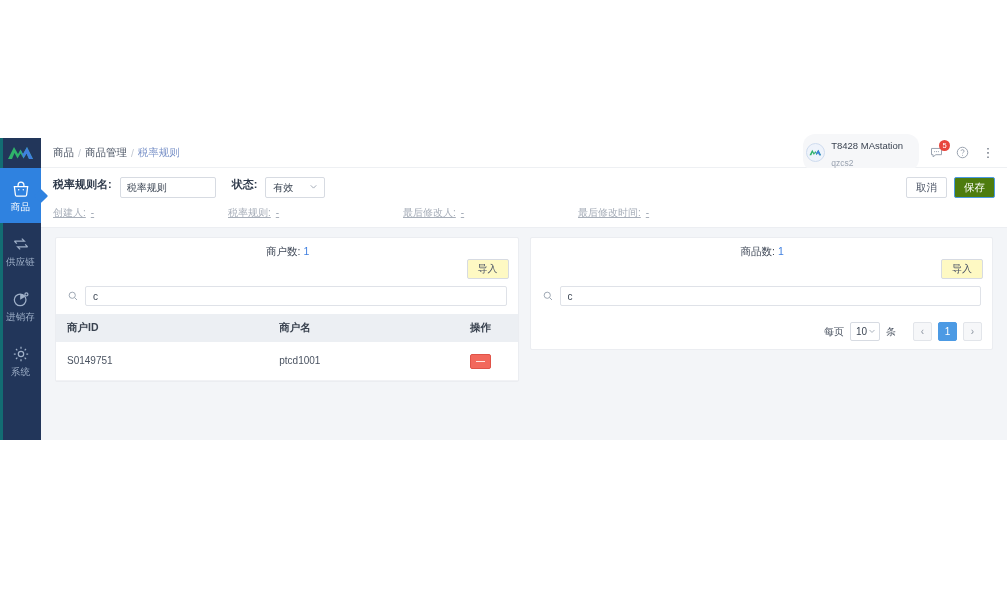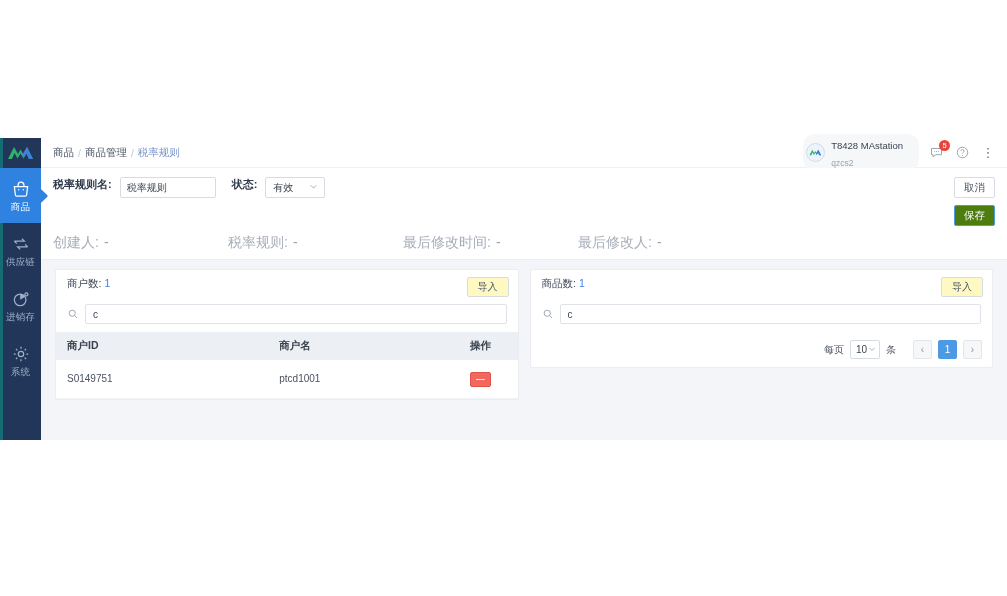--- a/index.html
+++ b/index.html
@@ -154,36 +154,37 @@
   .select-box {
     width: 60px; height: 21px;
     border: 1px solid #d7dbe2; border-radius: 2px;
     background: #fff;
     display: flex; align-items: center; justify-content: space-between;
     padding: 0 5px 0 7px;
     font-size: 10px; color: #3c4654;
     cursor: pointer;
   }
   .chev { color: #9aa3b0; }
-  .actions { margin-left: auto; display: flex; gap: 7px; flex-direction: column; }
+  .actions { margin-left: auto; display: flex; gap: 7px; }
   .btn {
     height: 21px; min-width: 40px;
     border-radius: 2px;
     font-size: 10.5px;
     display: flex; align-items: center; justify-content: center;
     cursor: pointer;
     padding: 0 9px;
   }
   .btn-default { background: #fff; border: 1px solid #d7dbe2; color: #4c5566; }
   .btn-primary { background: #4d7c0f; border: 1px solid #4c9ae4; color: #fff; }
   .meta-rows { margin-top: 7px; }
   .meta-row {
     display: flex;
-    font-size: 14px; color: #a7aeb9;
+    font-size: 10px; color: #a7aeb9;
     padding: 1px 0;
+    text-decoration: underline;
   }
   .meta-cell { width: 175px; white-space: nowrap; }
   .meta-cell .mv { color: #9aa3b0; margin-left: 5px; }
 
   
   .content {
     flex: 1 1 auto;
     display: flex;
     gap: 11px;
     padding: 9px 14px 0 14px;
@@ -191,22 +192,23 @@
   }
   .panel {
     background: #ffffff;
     border: 1px solid #ebedf1;
     border-radius: 2px;
     flex: 1 1 0;
     min-width: 0;
     align-self: flex-start;
   }
   .panel-head {
-    display: flex; align-items: flex-start;
+    display: flex; align-items: center;
     padding: 7px 9px 7px 11px;
+    flex-direction: column;
   }
   .panel-count { font-size: 10.5px; color: #3f4857; }
   .panel-count .num { color: #3f7fe0; margin-left: 3px; }
   .import-btn {
     margin-left: auto;
     height: 20px; padding: 0 10px;
     border: 1px solid #d7dbe2; border-radius: 2px;
     background: #fef9c3; color: #4c5566;
     font-size: 10px;
     display: flex; align-items: center; justify-content: center;
@@ -423,24 +425,24 @@
 
       <div class="meta-rows">
         <div class="meta-row">
           <span class="meta-cell">
             <span>创建人:</span><span class="mv">-</span>
           </span>
           <span class="meta-cell">
             <span>税率规则:</span><span class="mv">-</span>
           </span>
           <span class="meta-cell">
+            <span>最后修改人:</span><span class="mv">-</span>
+          </span>
+          <span class="meta-cell">
             <span>最后修改时间:</span><span class="mv">-</span>
-          </span>
-          <span class="meta-cell">
-            <span>最后修改人:</span><span class="mv">-</span>
           </span>
         </div>
       </div>
     </div>
 
     <div class="content">
 
       <div class="panel">
         <div class="panel-head">
           <span class="panel-count">

